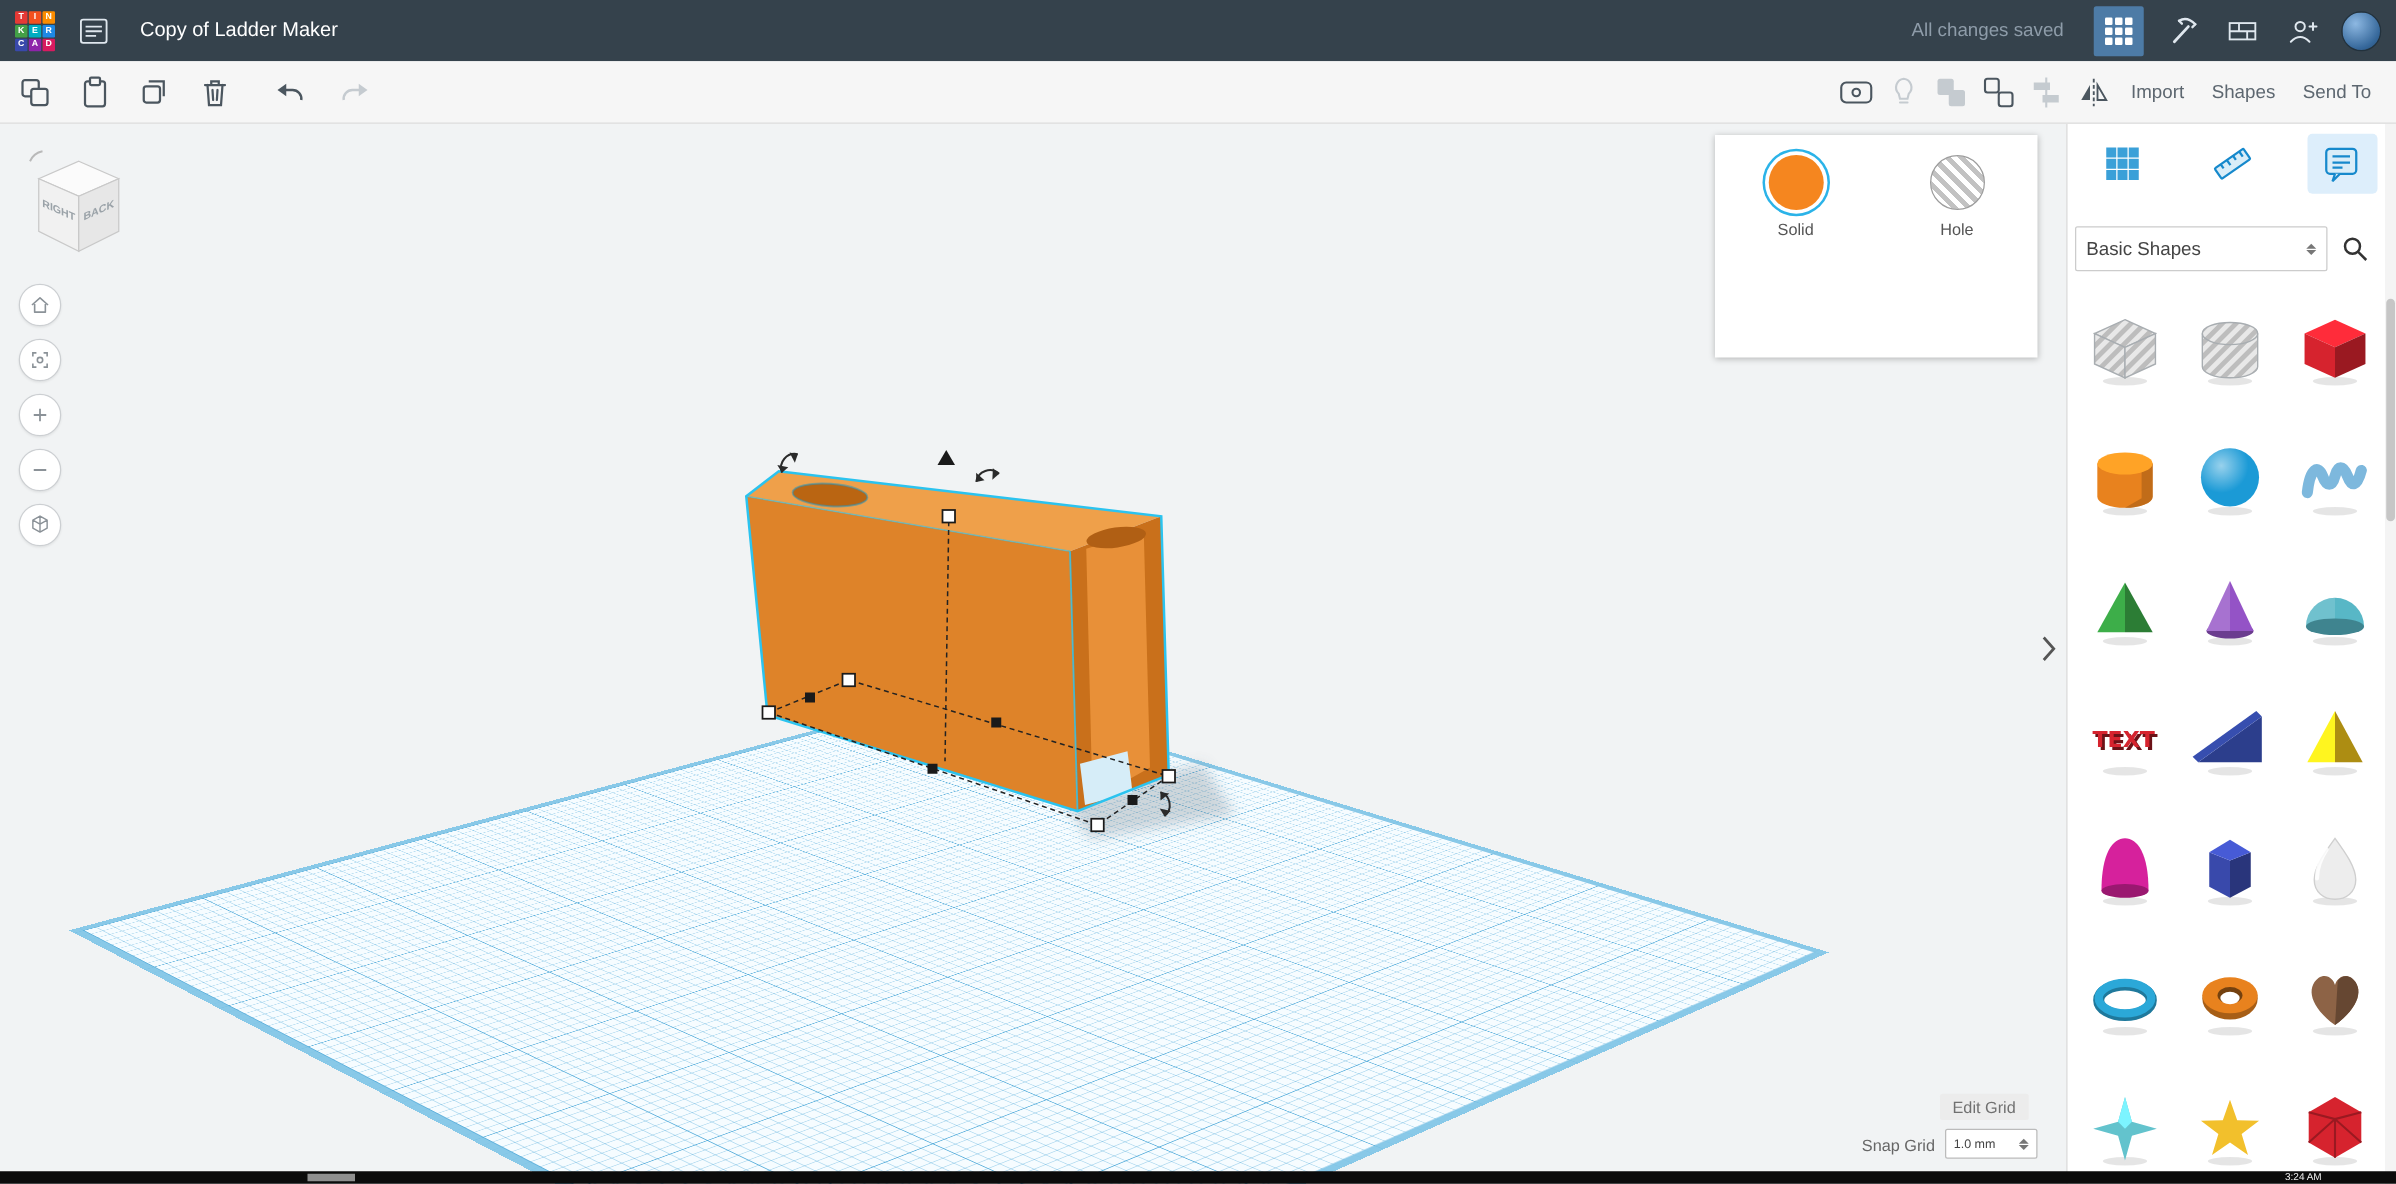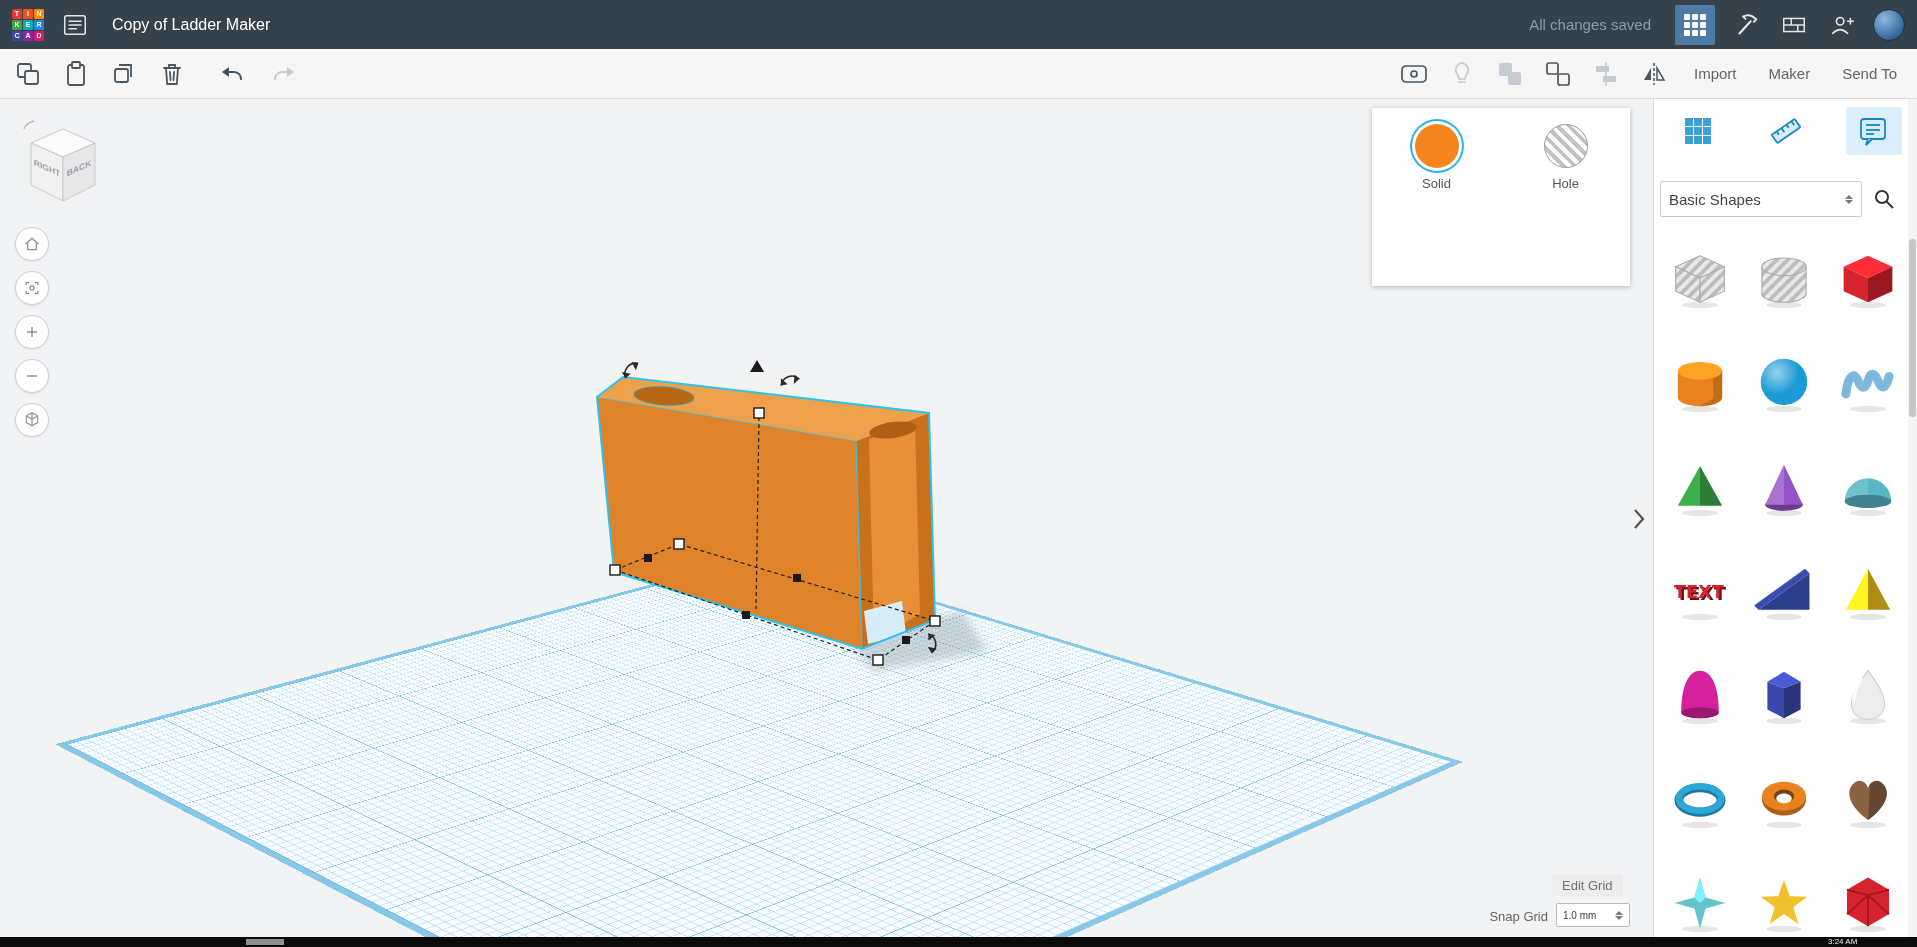--- a/index.html
+++ b/index.html
@@ -15,21 +15,21 @@
   .spacer{flex:1;}
   .hdr-status{color:#8e9ca9;font-size:15px;margin-right:10px;}
   .grid-btn{width:40px;height:40px;background:#4d7ba6;border-radius:2px;display:grid;grid-template-columns:repeat(3,6px);grid-auto-rows:6px;gap:2px;align-content:center;justify-content:center;cursor:pointer;}
   .grid-btn span{background:#fff;border-radius:1px;}
   .avatar{width:30px;height:30px;border-radius:50%;background:radial-gradient(circle at 35% 30%,#8db8e2,#35679a 70%,#24496e);border:1px solid #22313c;cursor:pointer;}
 
   
   .toolbar{position:absolute;left:0;top:49px;right:0;height:49px;background:#f6f6f6;border-bottom:1px solid #dcdcdc;display:flex;align-items:center;padding:0 12px;gap:16px;z-index:20;}
   .tb-icon{width:32px;height:32px;display:flex;align-items:center;justify-content:center;cursor:pointer;}
   .dk{color:#4b565f;} .lt{color:#c5cbd0;}
-  .tb-right{margin-left:auto;display:flex;align-items:center;gap:16px;}
+  .tb-right{margin-left:auto;display:flex;align-items:center;gap:6px;}
   .tb-btn{font-size:15px;color:#5d6770;padding:4px 8px;cursor:pointer;}
   .undo-gap{margin-left:14px;}
 
   
   .canvas{position:absolute;left:0;top:99px;width:1653px;height:848px;overflow:hidden;background:#f1f3f4;}
   .plane-wrap{position:absolute;left:745px;top:646px;width:0;height:0;z-index:1;}
   .plane{position:absolute;left:-490px;top:-490px;width:980px;height:980px;
     background-color:#f6fcff;
     background-image:
       linear-gradient(rgba(70,165,215,.75) 1px,transparent 1px),
@@ -238,21 +238,21 @@
         </svg>
       </div>
       <div class="tb-icon dk">
         <svg width="30" height="30" viewBox="0 0 30 30" fill="none" stroke="currentColor">
           <line x1="15" y1="4" x2="15" y2="26" stroke-dasharray="3 2" stroke-width="1.5"></line>
           <polygon points="12 9 12 21 5 21" fill="currentColor" stroke="none"></polygon>
           <polygon points="18 9 18 21 25 21" stroke-width="1.5"></polygon>
         </svg>
       </div>
       <div class="tb-btn">Import</div>
-      <div class="tb-btn">Maker</div>
+      <div class="tb-btn">Shapes</div>
       <div class="tb-btn">Send To</div>
     </div>
   </div>
 
   <div class="canvas">
     <div class="plane-wrap">
         <div class="plane"></div>
       </div>
 
     <svg class="model" width="1653" height="848" viewBox="0 0 1653 848">

